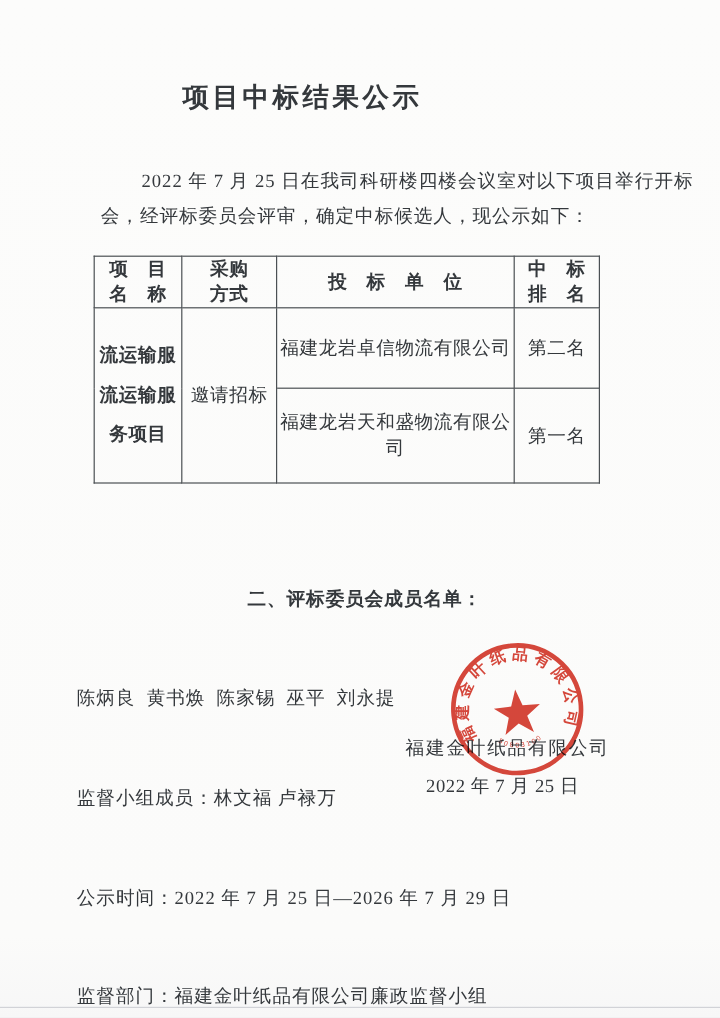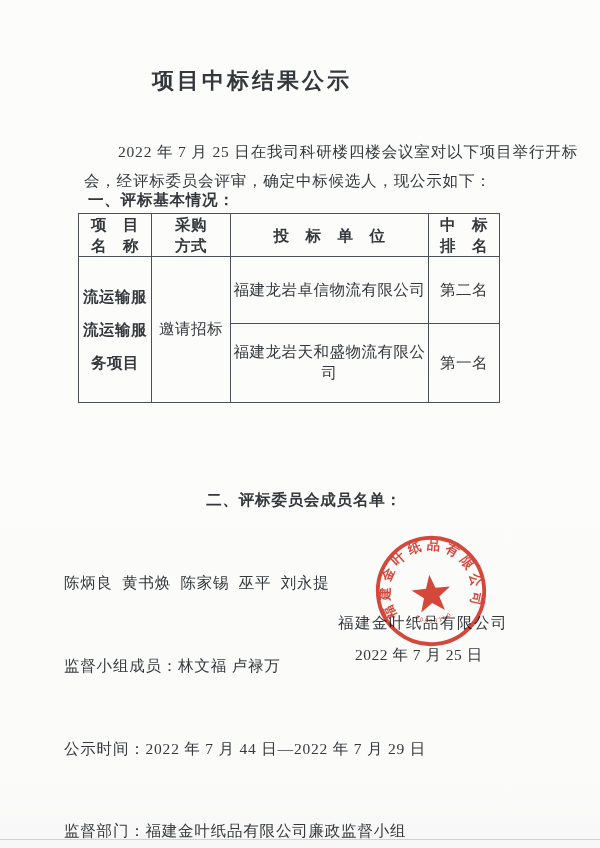--- a/index.html
+++ b/index.html
@@ -77,21 +77,20 @@
 </style>
 </head>
 <body>
 
 <div class="page">
 
   <h1 class="title">项目中标结果公示</h1>
 
   <p class="intro">2022 年 7 月 25 日在我司科研楼四楼会议室对以下项目举行开标会，经评标委员会评审，确定中标候选人，现公示如下：</p>
 
-  <div class="sec1-heading">一、评标基本情况：</div>
 
   <table class="bid">
     <colgroup>
       <col style="width:73px">
         <col style="width:79px">
         <col style="width:198px">
         <col style="width:71px">
     </colgroup>
     <tbody>
       <tr class="hdr">
@@ -125,21 +124,21 @@
         <td>福建龙岩天和盛物流有限公司</td>
         <td>第一名</td>
       </tr>
     </tbody>
   </table>
 
   <div class="sec2">
     <div class="heading">二、评标委员会成员名单：</div>
     <div>陈炳良  黄书焕  陈家锡  巫平  刘永提</div>
     <div>监督小组成员：林文福 卢禄万</div>
-    <div>公示时间：2022 年 7 月 44 日—2022 年 7 月 29 日</div>
+    <div>公示时间：2022 年 7 月 25 日—2026 年 7 月 29 日</div>
     <div>监督部门：福建金叶纸品有限公司廉政监督小组</div>
     
   </div>
 
   <div class="sig-company">福建金叶纸品有限公司</div>
   <div class="sig-date">2022 年 7 月 25 日</div>
 
   <svg class="seal" viewBox="0 0 120 120">
     <defs>
       <path id="sealArcTop" d="M 26.1,86.5 A 43,43 0 1 1 93.9,86.5" fill="none"></path>

